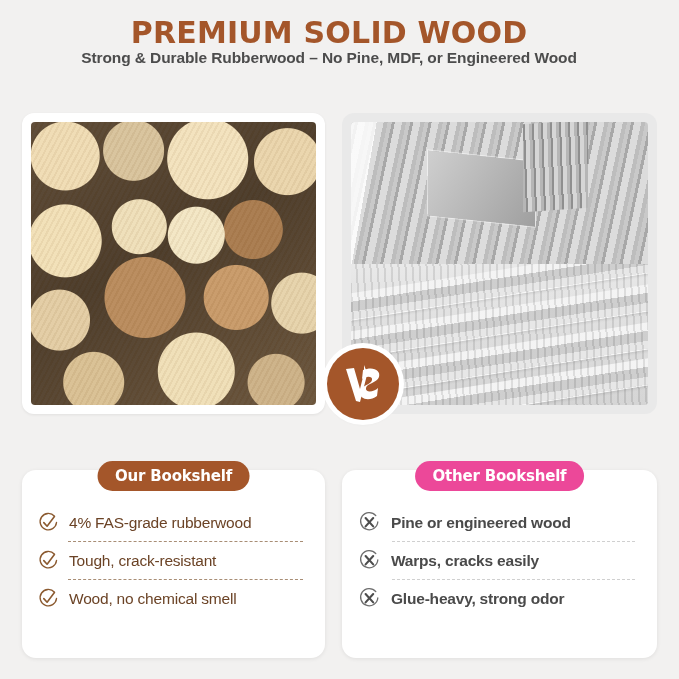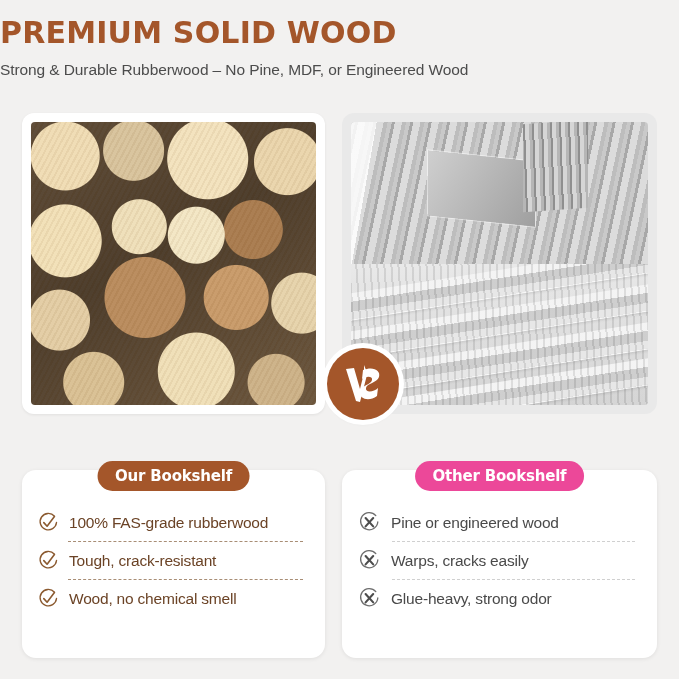--- a/index.html
+++ b/index.html
@@ -19,36 +19,35 @@
     width: 679px;
     height: 679px;
   }
 
   
   .header {
     position: absolute;
     left: 0;
     top: 16px;
     width: 658px;
-    text-align: left;
+    text-align: center;
   }
   .title {
     font-size: 30px;
     font-weight: bold;
     letter-spacing: 0.2px;
     color: #a4562a;
     line-height: 1.1;
     margin: 0;
     font-family: "DejaVu Sans", sans-serif;
   }
   .subtitle {
-    margin-top: 12px;
     font-size: 15.5px;
     color: #4c4c4c;
-    font-weight: 400;
+    font-weight: 700;
     letter-spacing: -0.1px;
   }
 
   
   .panels {
     position: absolute;
     left: 22px;
     top: 113px;
     width: 635px;
     height: 301px;
@@ -233,21 +232,21 @@
     align-items: center;
     height: 37px;
     gap: 10px;
   }
   .feature-text {
     font-size: 15.5px;
     letter-spacing: -0.2px;
     white-space: nowrap;
   }
   .card-left  .feature-text { color: #6b4326; }
-  .card-right .feature-text { color: #4a4a4a; }
+  .card-right .feature-text { color: #4a4a4a; font-weight: bold; }
 
   .icon-mark { flex: 0 0 auto; display: block; }
 
   .divider {
     height: 0;
     border-top: 1px dashed #9a7a5e;
     margin: 0 6px 0 30px;
     opacity: 0.85;
   }
   .card-right .divider {
@@ -297,21 +296,21 @@
 
     <div class="card card-left">
       <div class="badge badge-our">Our Bookshelf</div>
       <div class="feature-list">
 
         <div class="feature-row">
           <svg class="icon-mark" width="21" height="21" viewBox="0 0 21 21">
             <path d="M16.5 4.2 A8.2 8.2 0 1 0 18.5 10.5" fill="none" stroke="#8b5a30" stroke-width="1.4" stroke-linecap="round"></path>
             <path d="M5.8 10.6 L9.1 14.2 L16.4 4.6" fill="none" stroke="#8b5a30" stroke-width="1.6" stroke-linecap="round" stroke-linejoin="round"></path>
           </svg>
-          <span class="feature-text">100% FAS-grade rubberwood</span>
+          <span class="feature-text">4% FAS-grade rubberwood</span>
         </div>
         <div class="divider"></div>
 
         <div class="feature-row">
           <svg class="icon-mark" width="21" height="21" viewBox="0 0 21 21">
             <path d="M16.5 4.2 A8.2 8.2 0 1 0 18.5 10.5" fill="none" stroke="#8b5a30" stroke-width="1.4" stroke-linecap="round"></path>
             <path d="M5.8 10.6 L9.1 14.2 L16.4 4.6" fill="none" stroke="#8b5a30" stroke-width="1.6" stroke-linecap="round" stroke-linejoin="round"></path>
           </svg>
           <span class="feature-text">Tough, crack-resistant</span>
         </div>

